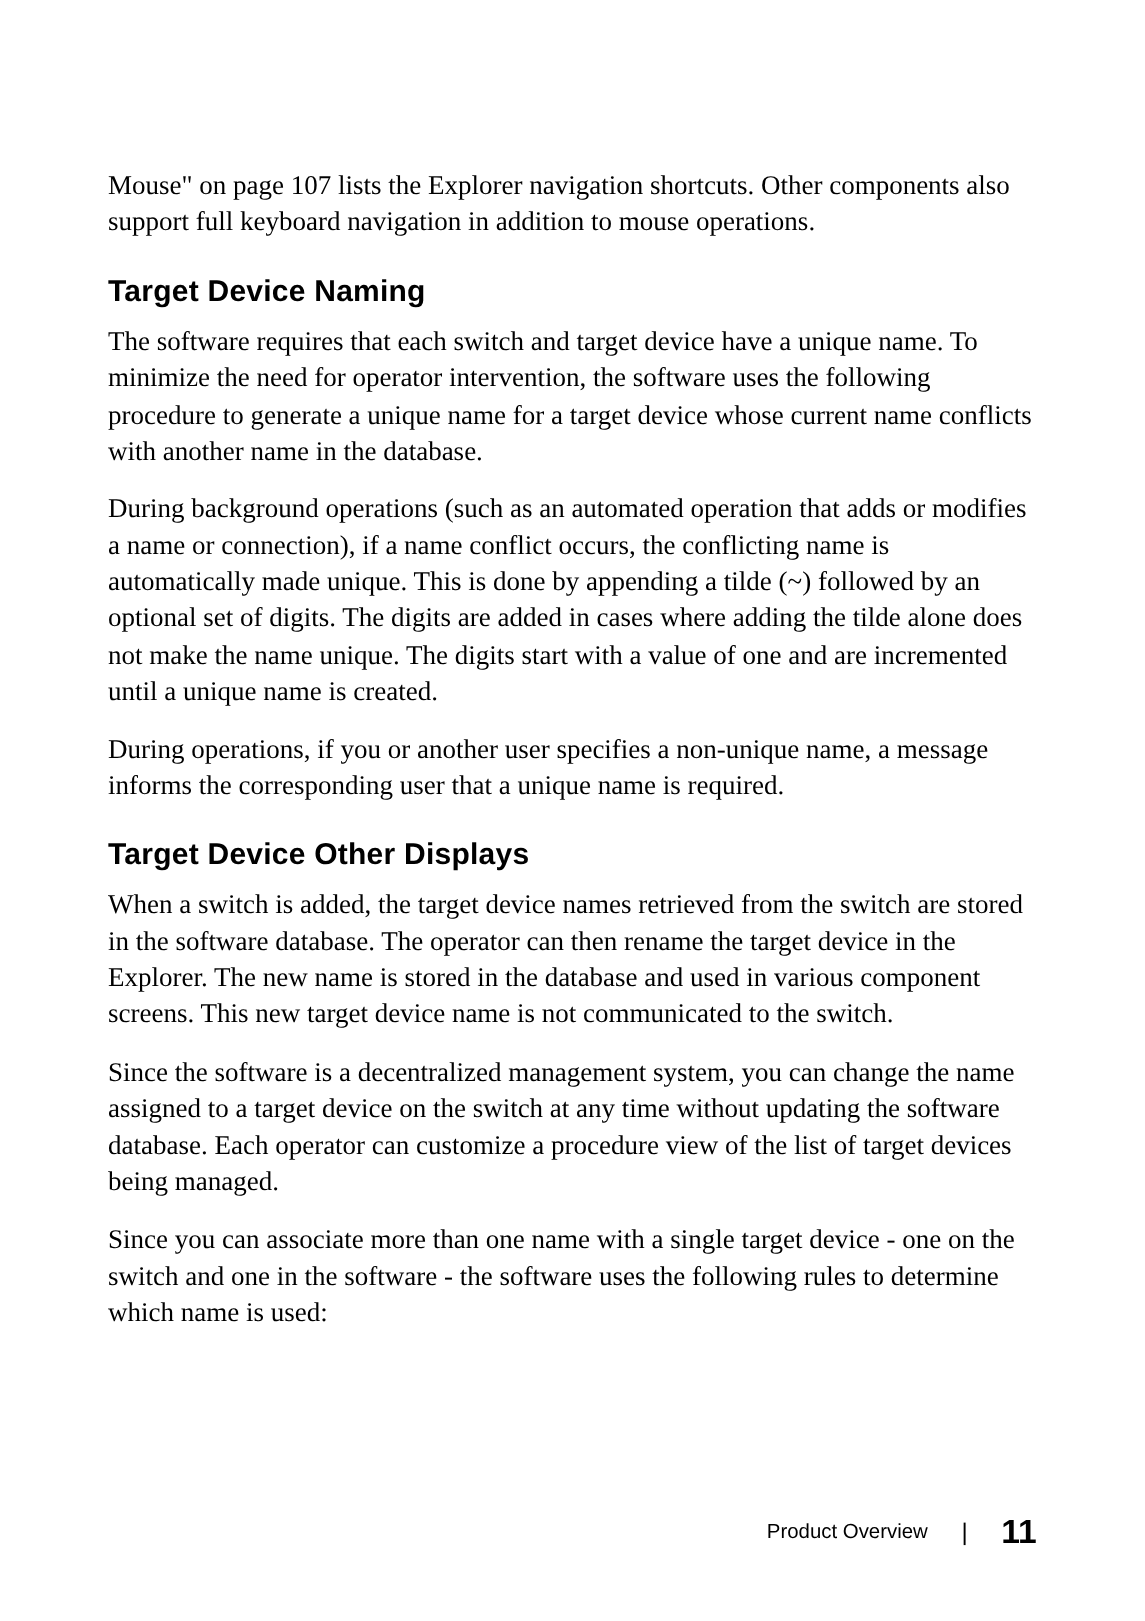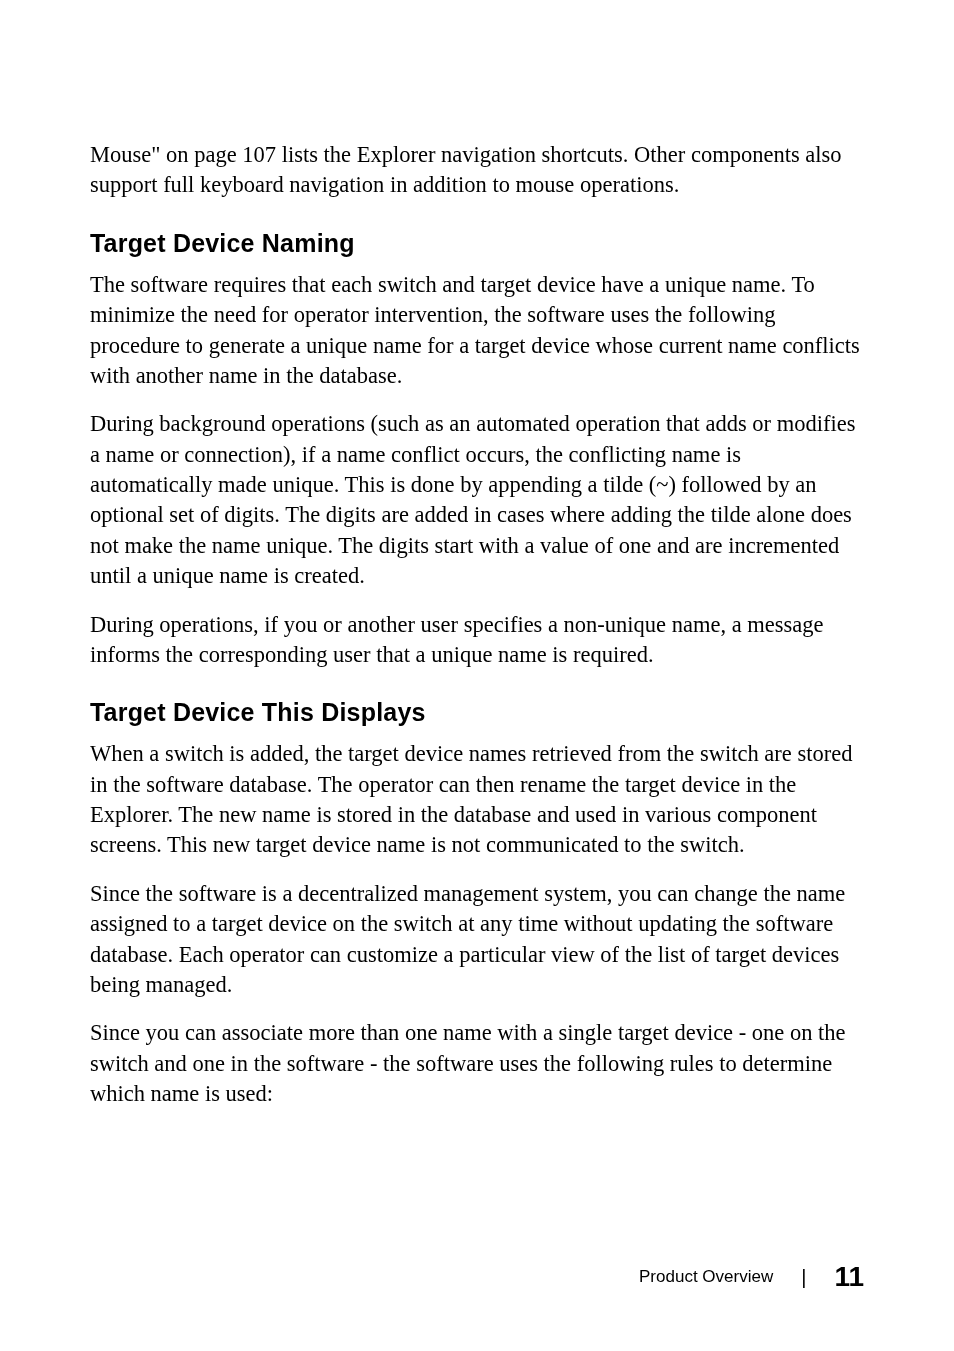--- a/index.html
+++ b/index.html
@@ -50,23 +50,23 @@
 <body>
 
 <p class="body-text">Mouse" on page 107 lists the Explorer navigation shortcuts. Other components also support full keyboard navigation in addition to mouse operations.</p>
 
 <h2 class="section-heading">Target Device Naming</h2>
 
 <p class="body-text">The software requires that each switch and target device have a unique name. To minimize the need for operator intervention, the software uses the following procedure to generate a unique name for a target device whose current name conflicts with another name in the database.</p>
 <p class="body-text">During background operations (such as an automated operation that adds or modifies a name or connection), if a name conflict occurs, the conflicting name is automatically made unique. This is done by appending a tilde (~) followed by an optional set of digits. The digits are added in cases where adding the tilde alone does not make the name unique. The digits start with a value of one and are incremented until a unique name is created.</p>
 <p class="body-text">During operations, if you or another user specifies a non-unique name, a message informs the corresponding user that a unique name is required.</p>
 
-<h2 class="section-heading">Target Device This Displays</h2>
+<h2 class="section-heading">Target Device Other Displays</h2>
 
 <p class="body-text">When a switch is added, the target device names retrieved from the switch are stored in the software database. The operator can then rename the target device in the Explorer. The new name is stored in the database and used in various component screens. This new target device name is not communicated to the switch.</p>
-<p class="body-text">Since the software is a decentralized management system, you can change the name assigned to a target device on the switch at any time without updating the software database. Each operator can customize a particular view of the list of target devices being managed.</p>
+<p class="body-text">Since the software is a decentralized management system, you can change the name assigned to a target device on the switch at any time without updating the software database. Each operator can customize a procedure view of the list of target devices being managed.</p>
 <p class="body-text">Since you can associate more than one name with a single target device - one on the switch and one in the software - the software uses the following rules to determine which name is used:</p>
 
 <div class="footer">
   <span>Product Overview</span>
   <span class="footer-divider">|</span>
   <span class="footer-pagenum">11</span>
 </div>
 
 </body></html>

